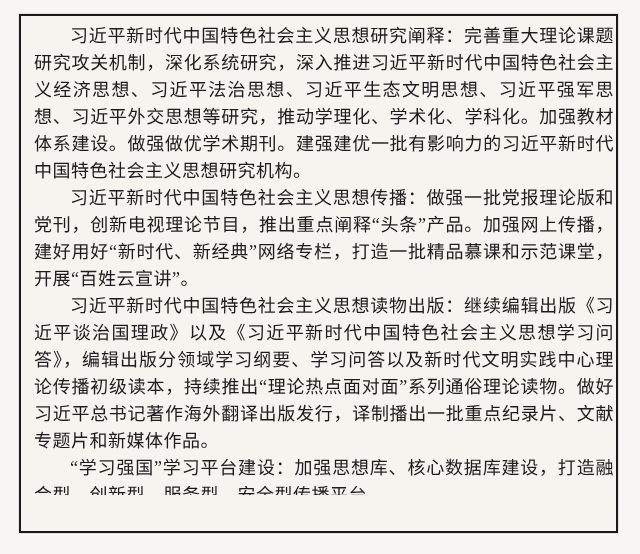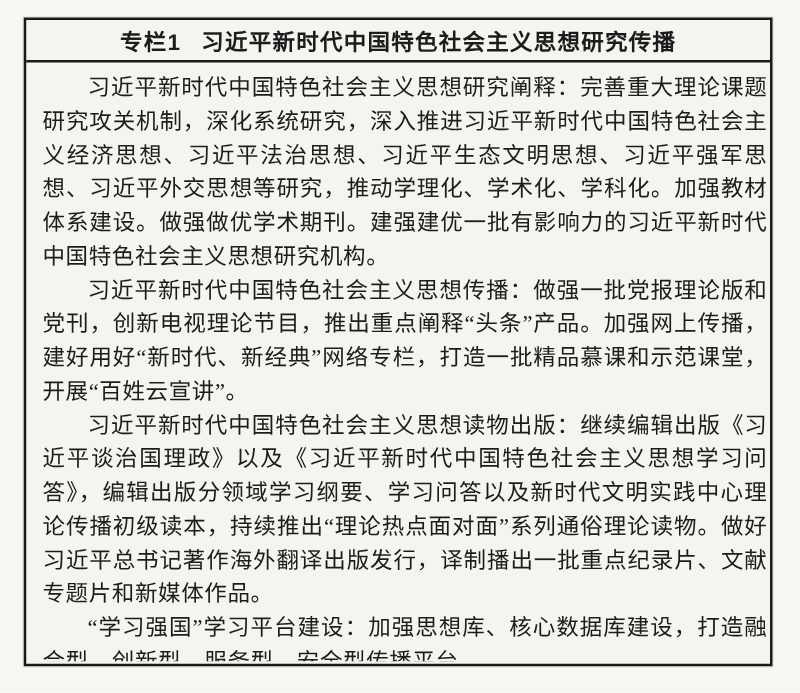--- a/index.html
+++ b/index.html
@@ -58,24 +58,20 @@
     margin: 0;
     text-indent: 2em;
     letter-spacing: 0.5px;
   }
 </style>
 </head>
 <body>
 
 <div class="screen">
   <div class="panel">
-    <div class="panel-title">
-      <span class="column-label">专栏1</span>
-      <span class="column-title">习近平新时代中国特色社会主义思想研究传播</span>
-    </div>
     <div class="panel-body">
       <p>习近平新时代中国特色社会主义思想研究阐释：完善重大理论课题研究攻关机制，深化系统研究，深入推进习近平新时代中国特色社会主义经济思想、习近平法治思想、习近平生态文明思想、习近平强军思想、习近平外交思想等研究，推动学理化、学术化、学科化。加强教材体系建设。做强做优学术期刊。建强建优一批有影响力的习近平新时代中国特色社会主义思想研究机构。</p>
       <p>习近平新时代中国特色社会主义思想传播：做强一批党报理论版和党刊，创新电视理论节目，推出重点阐释“头条”产品。加强网上传播，建好用好“新时代、新经典”网络专栏，打造一批精品慕课和示范课堂，开展“百姓云宣讲”。</p>
       <p>习近平新时代中国特色社会主义思想读物出版：继续编辑出版《习近平谈治国理政》以及《习近平新时代中国特色社会主义思想学习问答》，编辑出版分领域学习纲要、学习问答以及新时代文明实践中心理论传播初级读本，持续推出“理论热点面对面”系列通俗理论读物。做好习近平总书记著作海外翻译出版发行，译制播出一批重点纪录片、文献专题片和新媒体作品。</p>
       <p>“学习强国”学习平台建设：加强思想库、核心数据库建设，打造融合型、创新型、服务型、安全型传播平台。</p>
     </div>
   </div>
 </div>
 
 </body></html>

